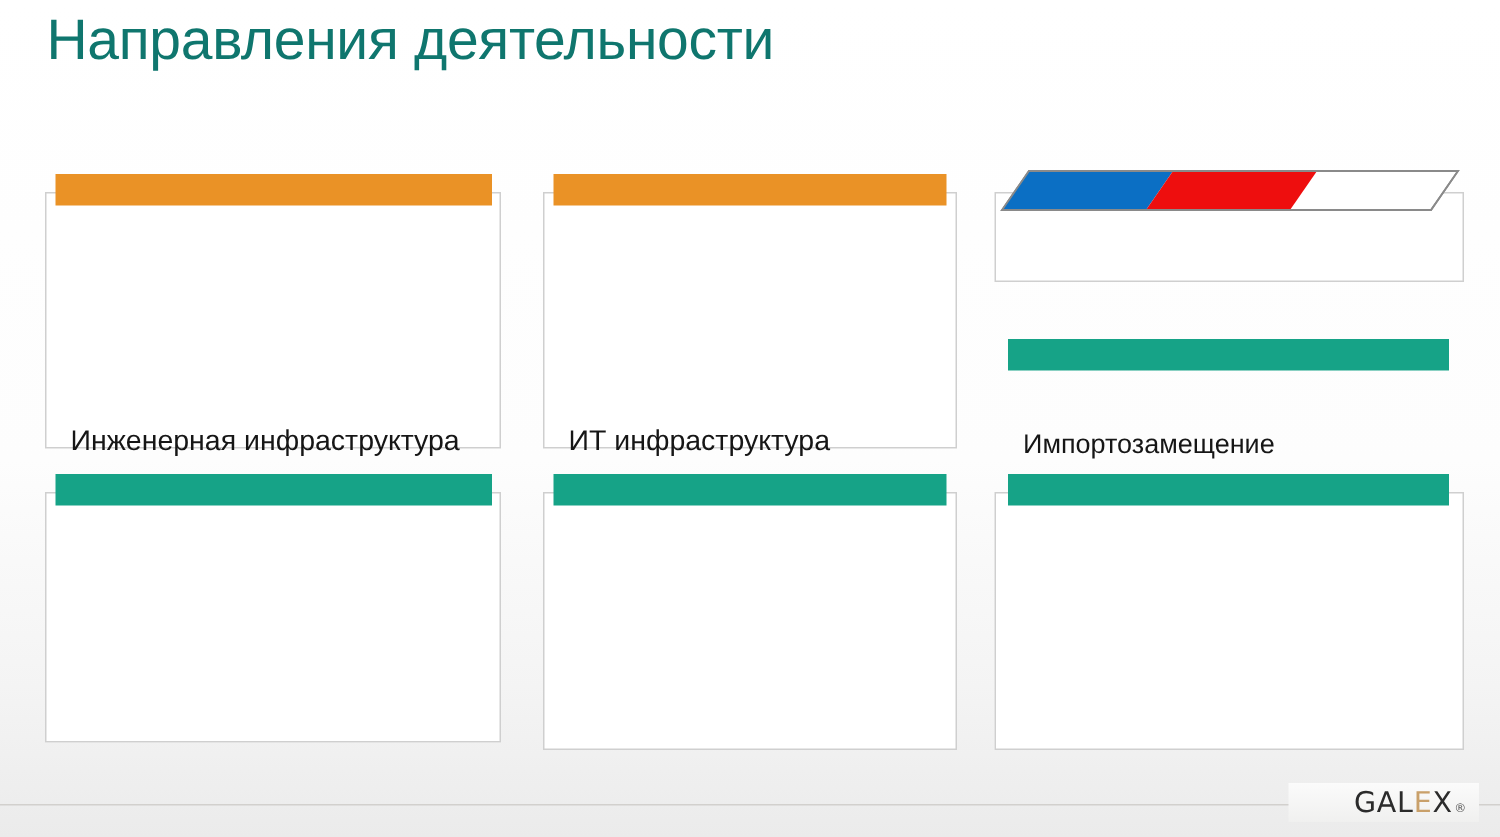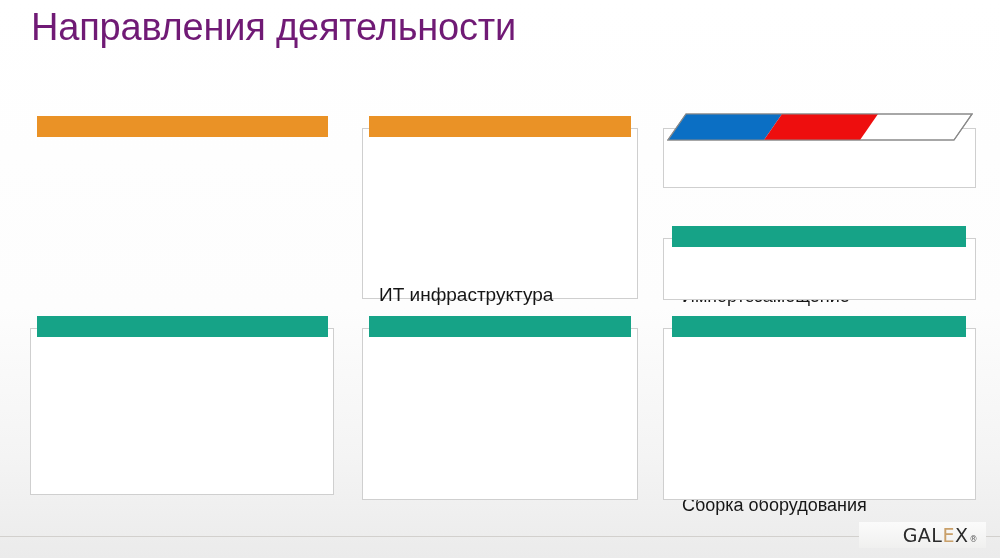--- a/index.html
+++ b/index.html
@@ -22,21 +22,21 @@
   }
 
   
   .slide-title {
     position: absolute;
     left: 31px;
     top: 6px;
     font-size: 38px;
     font-weight: 400;
     letter-spacing: -0.2px;
-    color: #701a75;
+    color: #0f766e;
     white-space: nowrap;
   }
 
   
   .card {
     position: absolute;
     background: #ffffff;
     border: 1px solid #cfcfcf;
     box-sizing: border-box;
   }
@@ -165,20 +165,29 @@
   }
 </style>
 </head>
 <body>
 
 <div class="slide">
 
   <div class="slide-title">Направления деятельности</div>
 
   <div class="bar orange" id="bar-eng"></div>
+  <div class="card" id="card-eng">
+    <div class="card-title" id="title-eng">Инженерная инфраструктура</div>
+    <ul class="bullets" id="bul-eng">
+      <li>Диспетчеризация</li>
+      <li>Инженерные системы ЦОД</li>
+      <li>Климатические системы</li>
+      <li>Электроснабжение</li>
+    </ul>
+  </div>
 
   <div class="bar orange" id="bar-it"></div>
   <div class="card" id="card-it">
     <div class="card-title" id="title-it">ИТ инфраструктура</div>
     <ul class="bullets" id="bul-it">
       <li>Инфраструктура ЦОД</li>
       <li>Мультимедиа решения</li>
       <li>Телекоммуникации</li>
     </ul>
   </div>
@@ -187,23 +196,20 @@
     <polygon points="26,2 312,2 294,28 8,28" fill="#FFFFFF" stroke="#8a8a8a" stroke-width="1.2"></polygon>
     <polygon points="26,2 122,2 104,28 8,28" fill="#0B6FC4"></polygon>
     <polygon points="122,2 218,2 200,28 104,28" fill="#EE0E0E"></polygon>
     <polygon points="26,2 312,2 294,28 8,28" fill="none" stroke="#8a8a8a" stroke-width="1.2"></polygon>
   </svg>
   <div class="card" id="card-imp">
     <div class="card-title" id="title-imp">Импортозамещение</div>
   </div>
 
   <div class="bar teal" id="bar-asm"></div>
-  <div class="card" id="card-asm">
-    <div class="card-title" id="title-asm">Сборка оборудования</div>
-  </div>
 
   <div class="bar teal" id="bar-sec"></div>
   <div class="card" id="card-sec">
     
     
   </div>
 
   <div class="bar teal" id="bar-app"></div>
   <div class="card" id="card-app">
     

